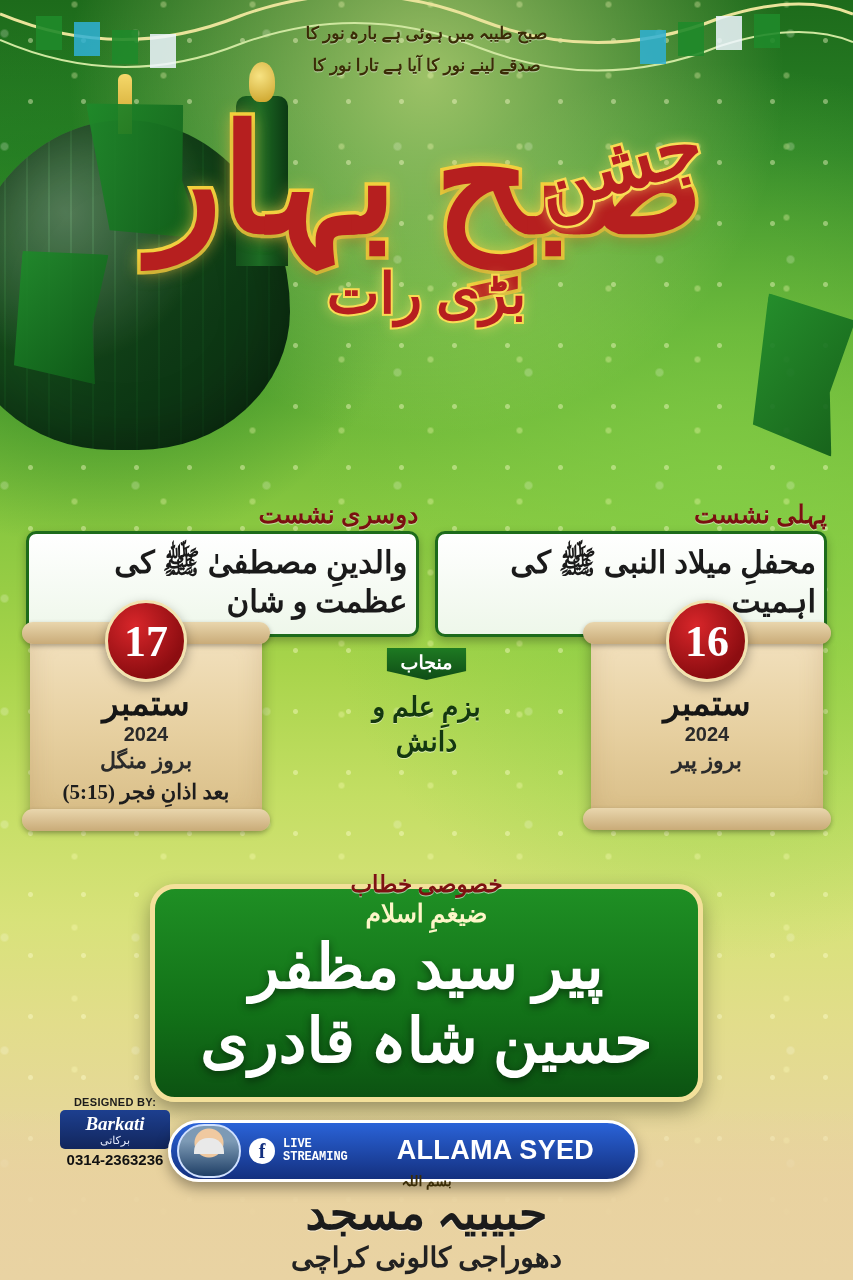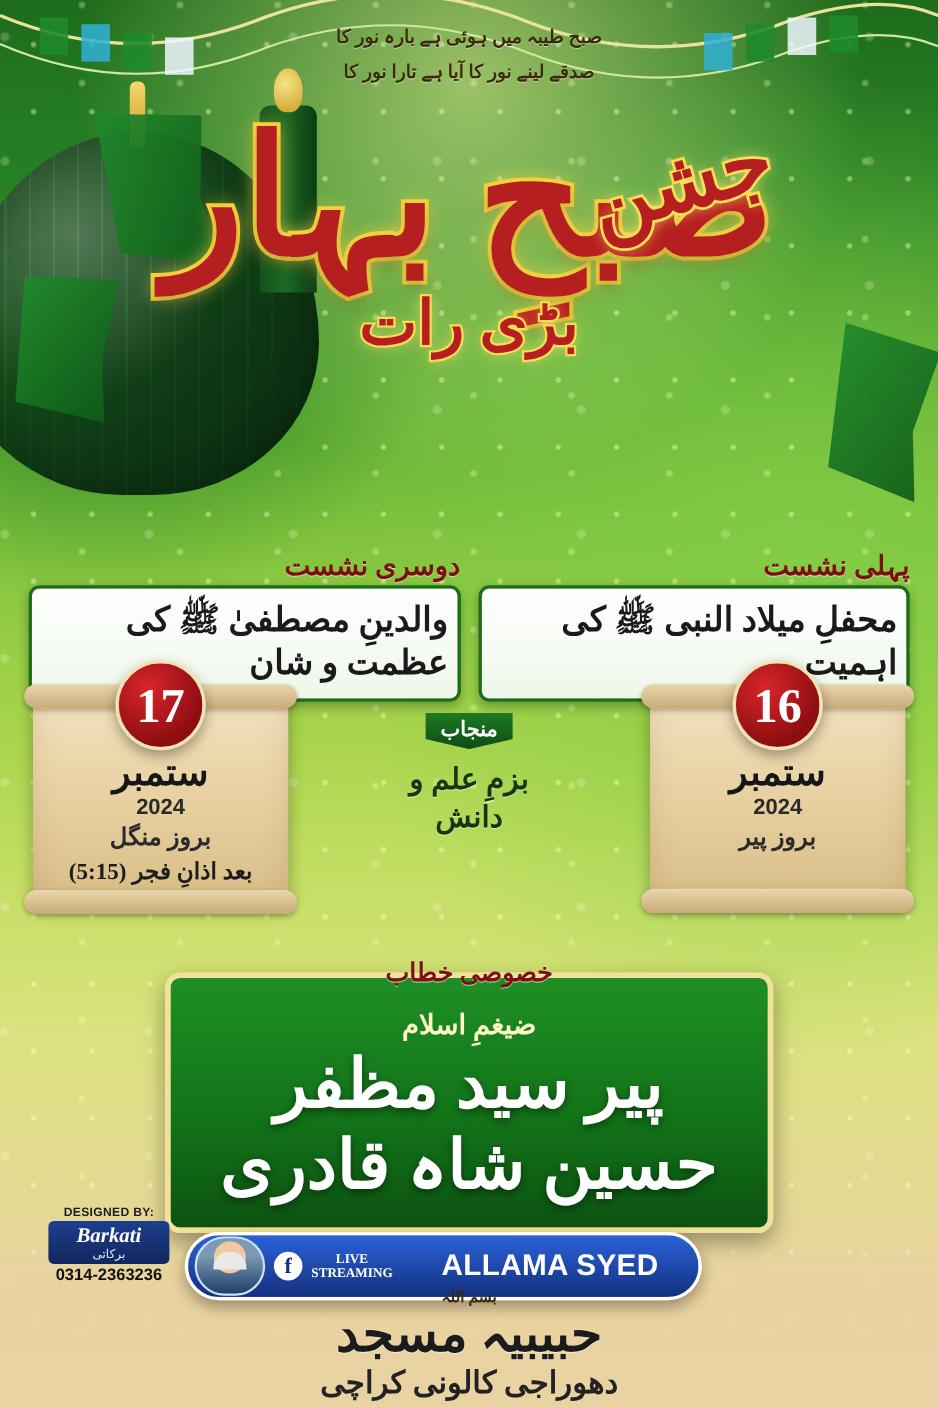--- a/index.html
+++ b/index.html
@@ -296,23 +296,23 @@
     text-shadow: 0 1px 0 rgba(255,255,255,.5);
   }
 
   
   .speaker-panel {
     position: absolute;
     left: 150px; right: 150px;
     top: 884px;
     background: linear-gradient(to bottom, #1f8f24, #127118 60%, #0c5312);
     border: 5px solid #f3e09a;
-    border-radius: 14px;
+    border-radius: 25px;
     box-shadow: 0 8px 20px rgba(0,0,0,.35);
-    padding: 28px 10px 18px;
+    padding: 10px 10px 18px;
     direction: rtl;
     text-align: center;
     z-index: 7;
   }
   .speaker-kicker {
     position: absolute;
     top: -18px; left: 50%; transform: translateX(-50%);
     font-family: "Liberation Serif", serif;
     font-weight: 700;
     font-size: 23px;
@@ -332,21 +332,21 @@
     font-weight: 700;
     font-size: 62px;
     color: #ffffff;
     line-height: 1.2;
     text-shadow: 0 3px 8px rgba(0,0,0,.45);
   }
 
   
   .designed {
     position: absolute;
-    left: 44px; bottom: 112px;
+    left: 60px; bottom: 112px;
     width: 110px;
     text-align: center;
     z-index: 8;
   }
   .designed-label {
     font-family: "Liberation Sans", sans-serif;
     font-weight: 700;
     font-size: 11px;
     color: #1b1b1b;
     letter-spacing: .3px;
@@ -419,26 +419,26 @@
     background: #ffffff;
     color: #14307f;
     font-family: "Liberation Serif", serif;
     font-weight: 700;
     font-size: 20px;
     line-height: 26px;
     text-align: center;
     flex: none;
   }
   .live-tag {
-    font-family: Liberation Serif, serif;
+    font-family: Liberation Mono, monospace;
     font-weight: 700;
     font-size: 12px;
     color: #fff;
     line-height: 1.05;
-    text-align: center;
+    text-align: left;
     flex: none;
   }
   .live-name {
     font-family: "Liberation Sans", sans-serif;
     font-weight: 700;
     font-size: 27px;
     color: #ffffff;
     line-height: 1.08;
     text-align: center;
     flex: 1;

